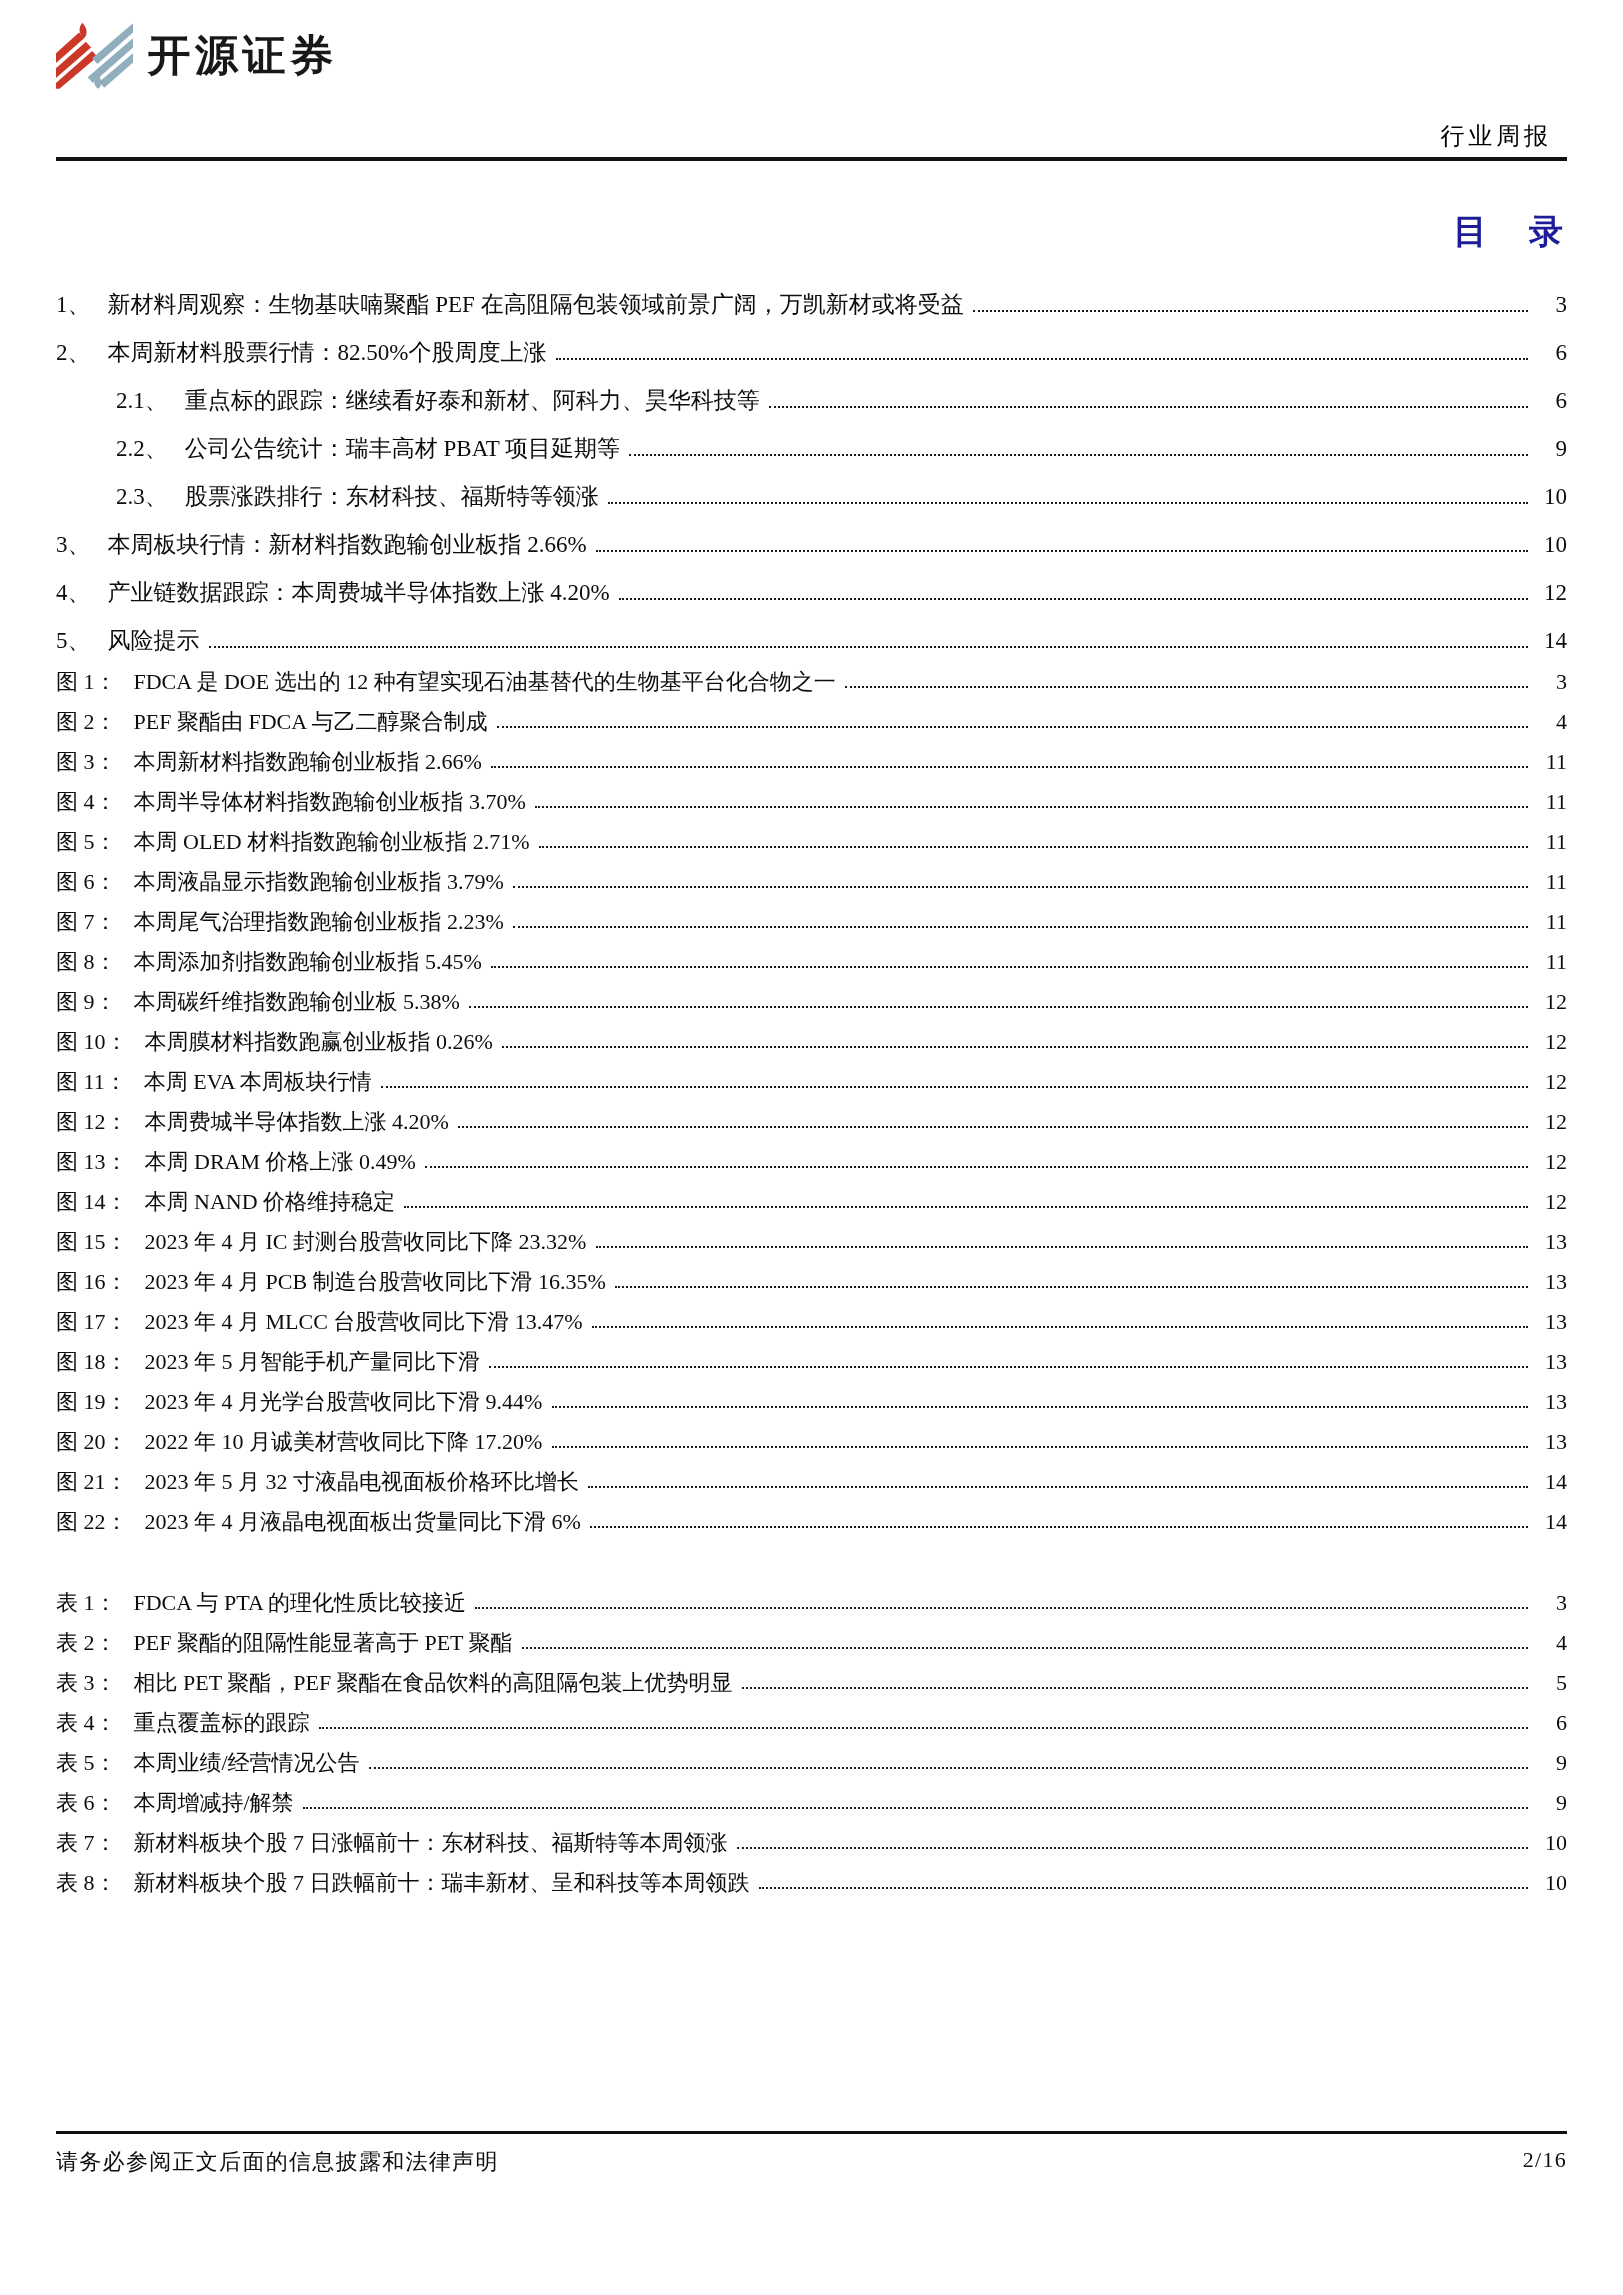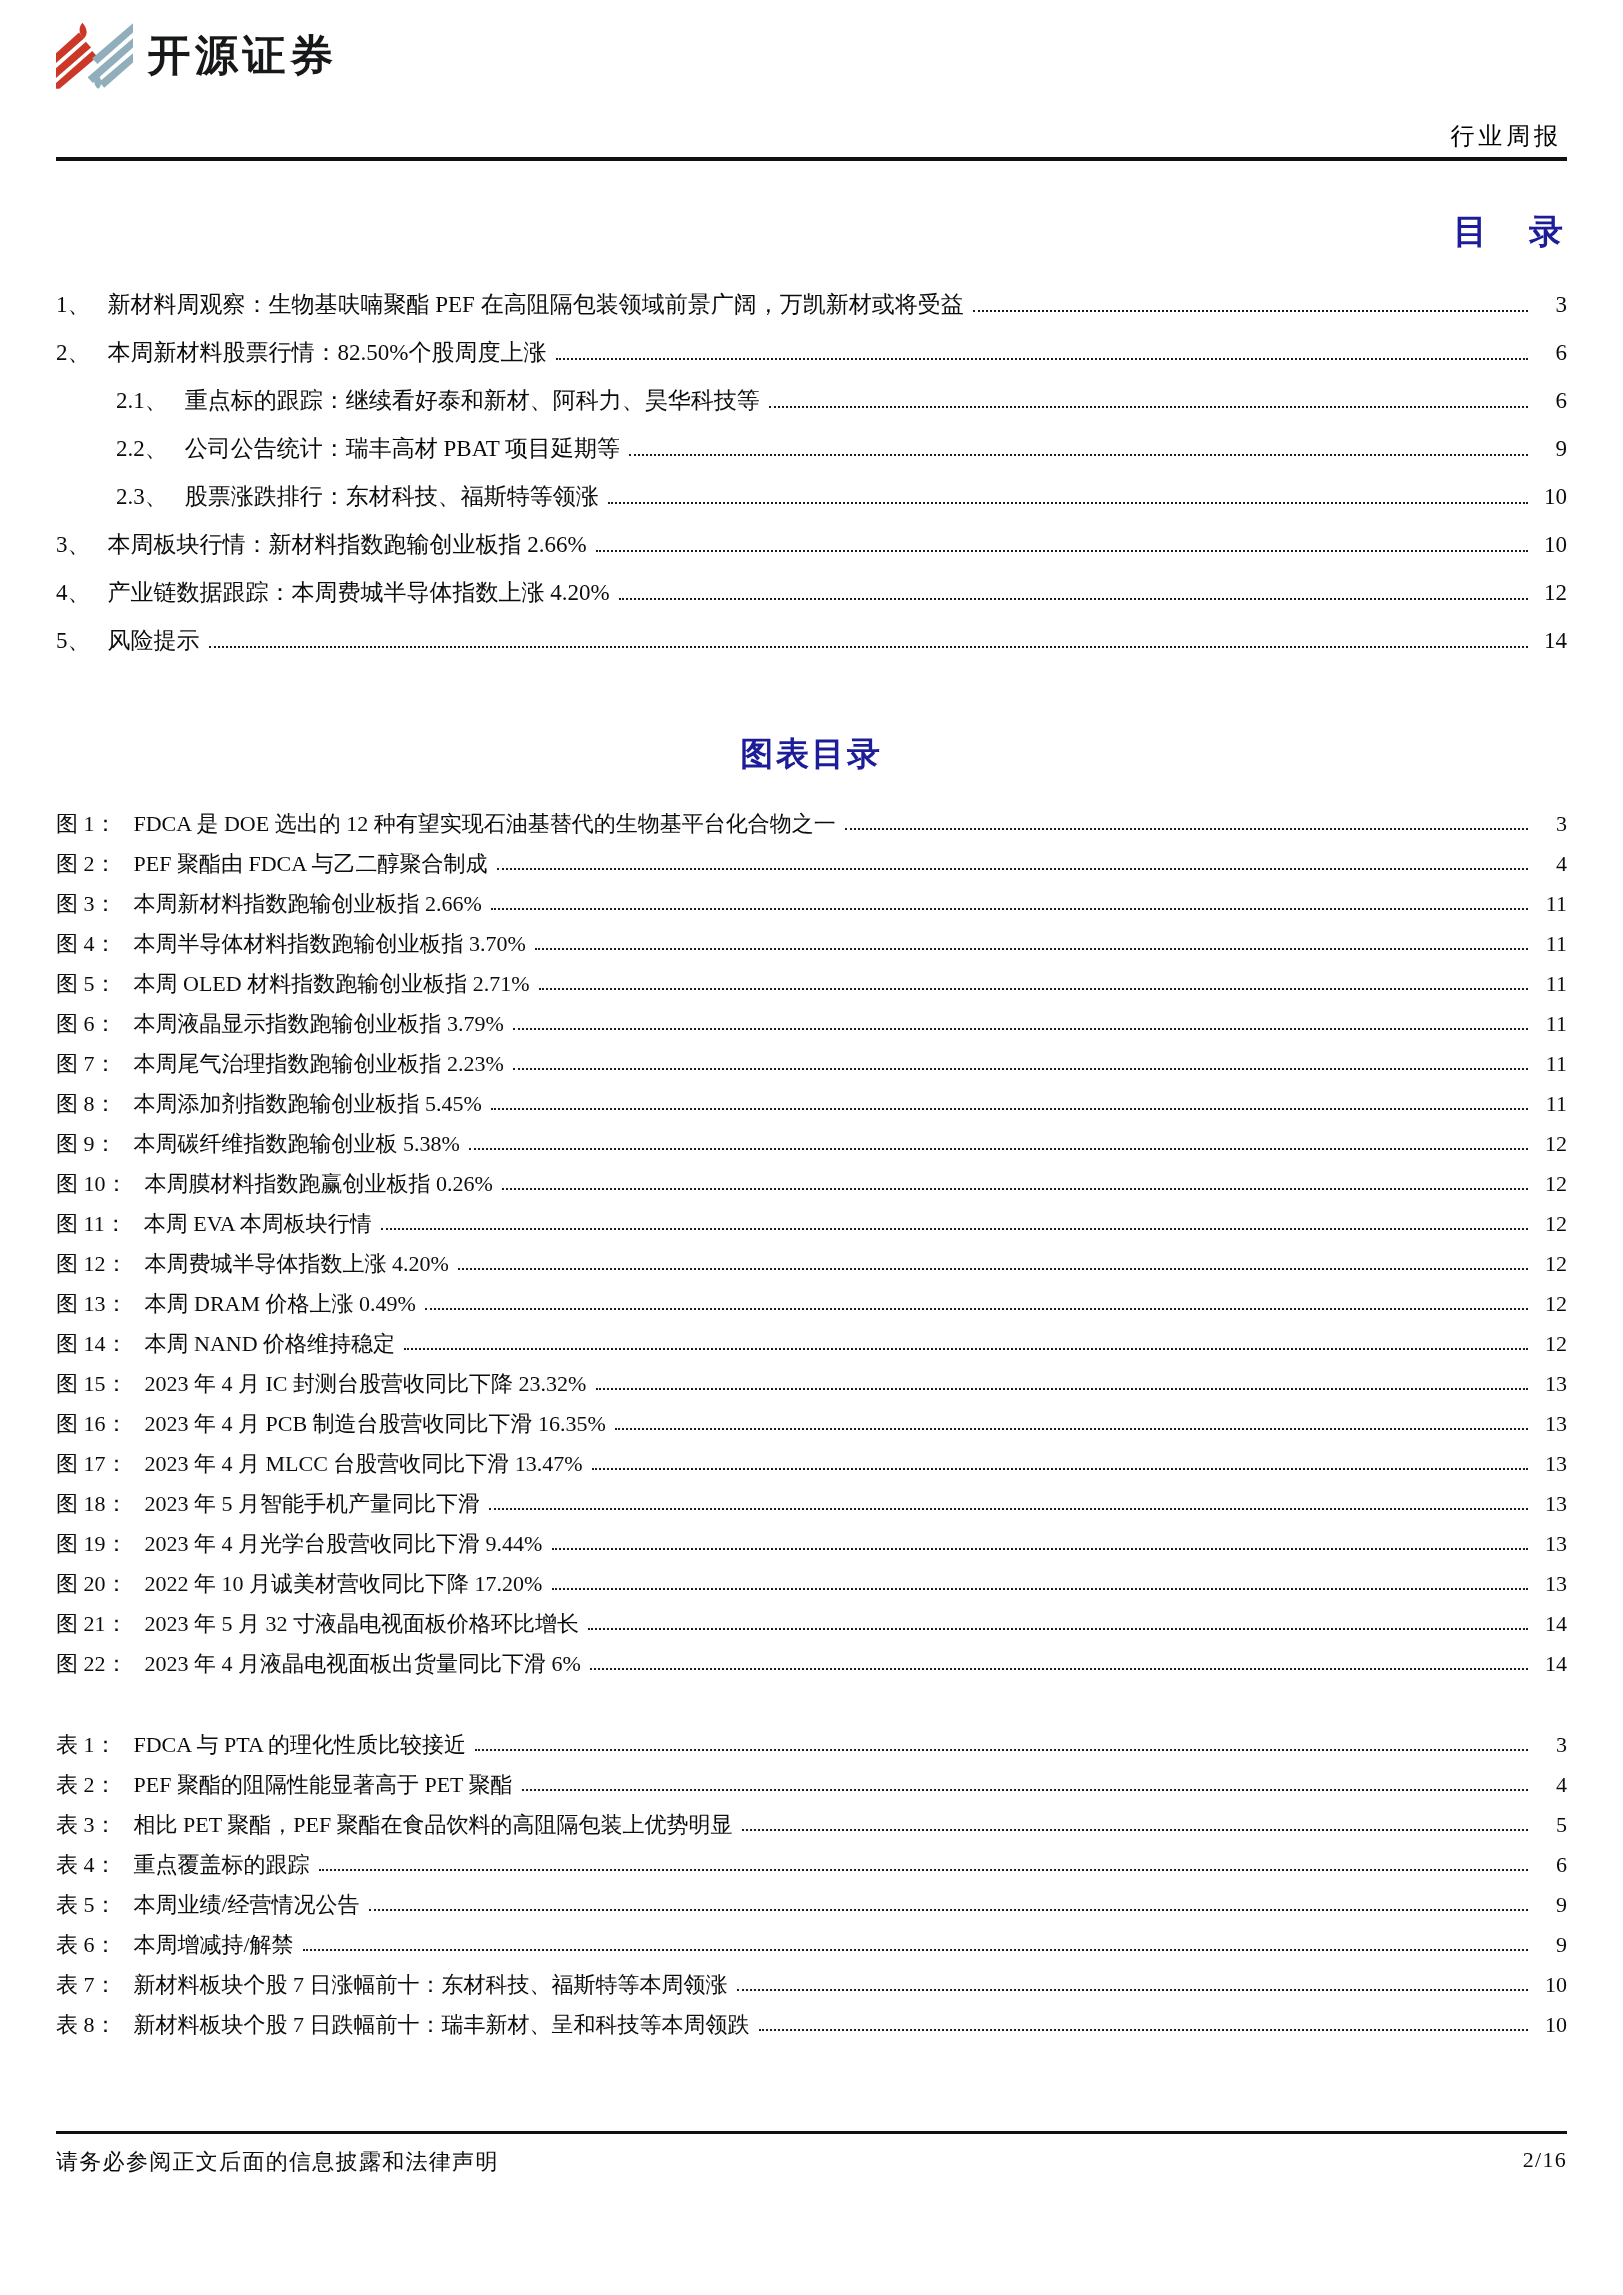--- a/index.html
+++ b/index.html
@@ -18,21 +18,21 @@
   
   .hdr { position:relative; height:157px; border-bottom:4.6px solid #111; }
   .brand { position:absolute; left:0; top:22px; display:flex; align-items:center; }
   .logo { width:77px; height:67px; margin-right:14.4px; }
   .brand-name {
     font-family:"DejaVu Sans","Liberation Sans",sans-serif;
     font-weight:800; font-size:43px; letter-spacing:4.6px; color:#17181a;
     line-height:1;
   }
   .report-type {
-    position:absolute; right:5px; bottom:5.2px;
+    position:absolute; right:15px; bottom:5.2px;
     font-size:24px; letter-spacing:3.9px; color:#000;
   }
 
   
   .toc-title {
     margin:48px 0 15.7px; text-align:right;
     font-size:34px; font-weight:bold; letter-spacing:3.9px;
     color:#1d1d99;
   }
   .fig-title {
@@ -138,21 +138,20 @@
         <span class="pg">12</span>
       </div>
       <div class="row">
         <span class="num">5、</span>
         <span class="txt">风险提示</span>
         <span class="leader"></span>
         <span class="pg">14</span>
       </div>
     </div>
 
-  <h2 class="fig-title">图表目录</h2>
   <div class="list figs">
       <div class="row">
         <span class="num">图 1：</span>
         <span class="txt">FDCA 是 DOE 选出的 12 种有望实现石油基替代的生物基平台化合物之一</span>
         <span class="leader"></span>
         <span class="pg">3</span>
       </div>
       <div class="row">
         <span class="num">图 2：</span>
         <span class="txt">PEF 聚酯由 FDCA 与乙二醇聚合制成</span>

